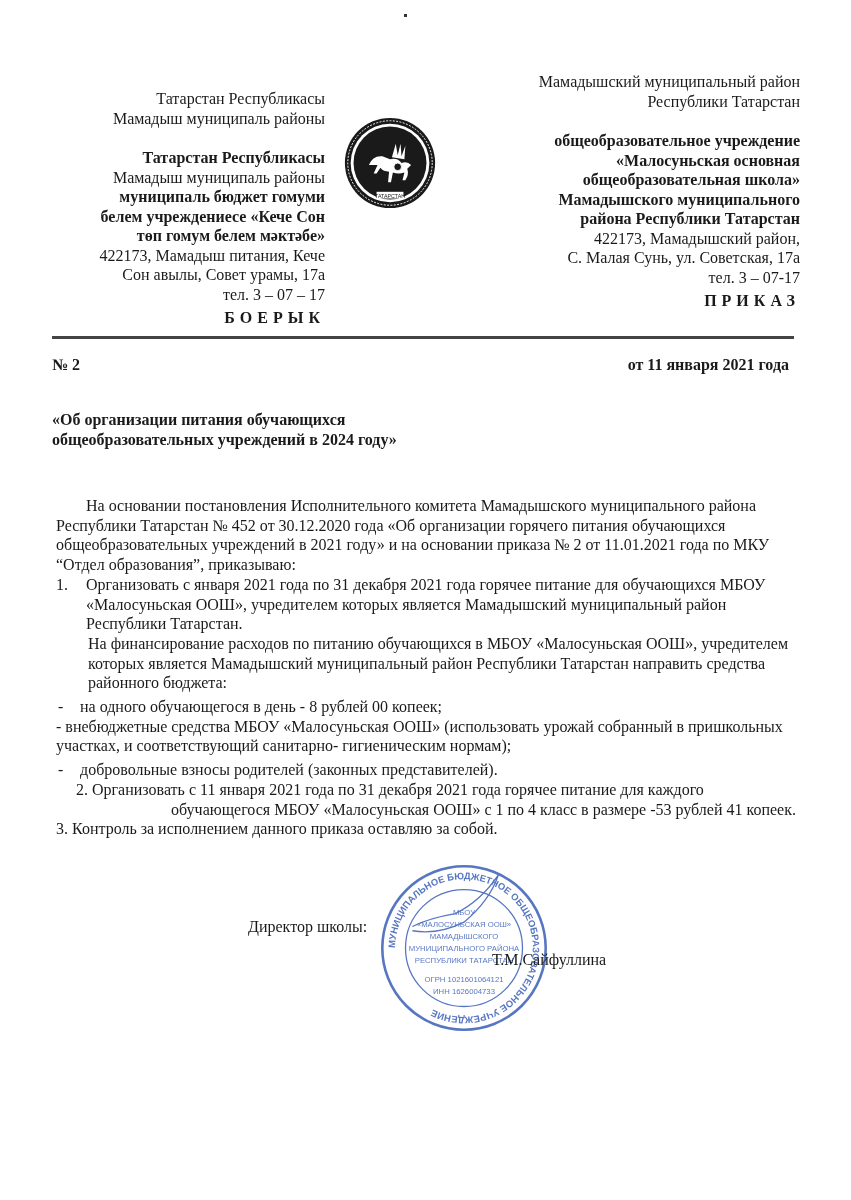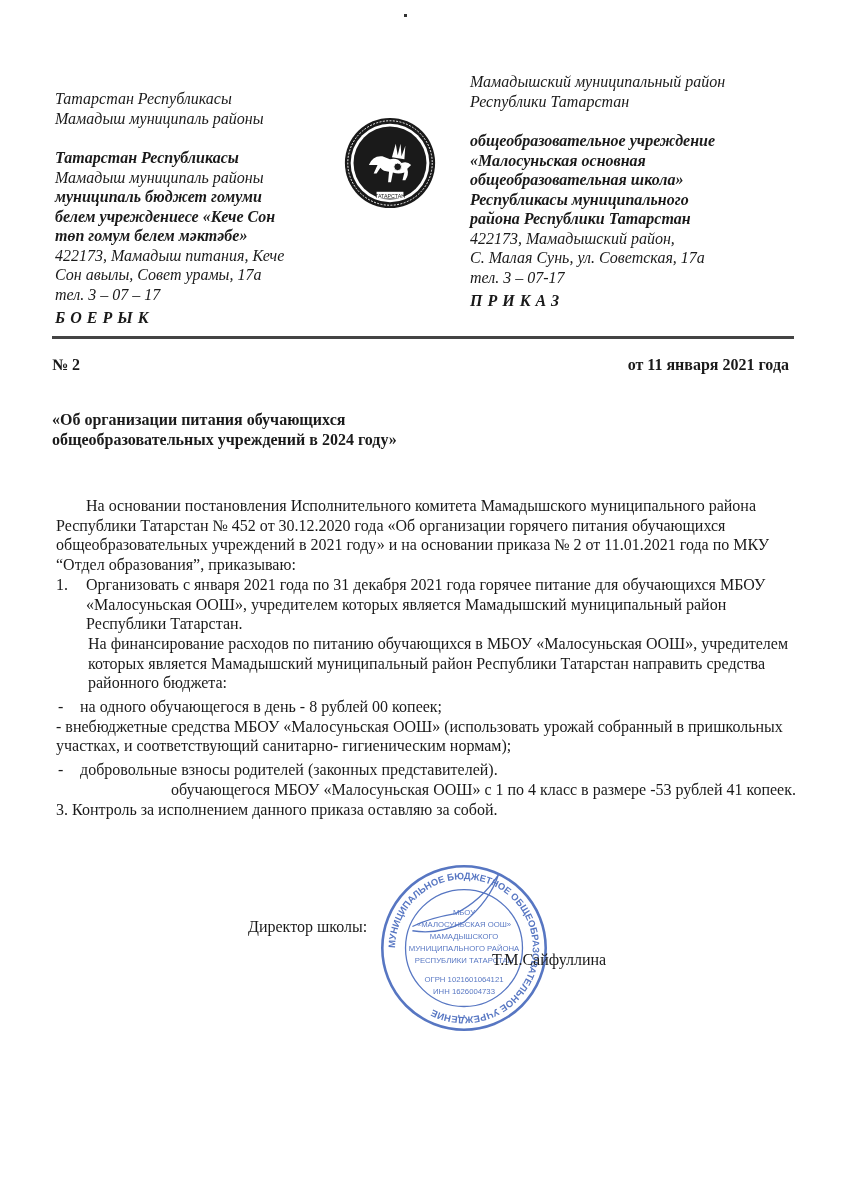--- a/index.html
+++ b/index.html
@@ -2,21 +2,21 @@
 <html><head>
 <meta charset="utf-8">
 <style>
   html, body { margin: 0; padding: 0; background: #ffffff; }
   body {
     width: 851px; height: 1200px; position: relative; overflow: hidden;
     font-family: "Liberation Serif", serif; color: #1a1a1a;
   }
   .dot-mark { position: absolute; left: 404px; top: 14px; width: 3px; height: 3px; background: #333; }
 
-  .hdr-col { position: absolute; text-align: left; font-size: 16px; line-height: 19.5px; font-style: italic; }
+  .hdr-col { position: absolute; text-align: right; font-size: 16px; line-height: 19.5px; }
   .hdr-left { left: 55px; width: 270px; top: 89px; }
   .hdr-right { left: 470px; width: 330px; top: 72px; }
   .hdr-col .b { font-weight: bold; }
   .hdr-col .gap { height: 20px; }
   .doc-kind { font-weight: bold; letter-spacing: 5px; font-size: 16px; margin-top: 4px; }
 
   .emblem { position: absolute; left: 342px; top: 115px; width: 96px; height: 96px; }
 
   .rule { position: absolute; left: 52px; top: 336px; width: 742px; height: 3px; background: #444; }
 
@@ -76,21 +76,21 @@
   <text x="50" y="86" font-size="5.5" text-anchor="middle" fill="#1a1a1a" font-family="Liberation Sans, sans-serif">ТАТАРСТАН</text>
 </svg>
 
 <div class="hdr-col hdr-right">
   <div>Мамадышский муниципальный район</div>
   <div>Республики Татарстан</div>
   <div class="gap"></div>
   <div class="b">общеобразовательное учреждение</div>
   <div class="b">«Малосуньская основная</div>
   <div class="b">общеобразовательная школа»</div>
-  <div class="b">Республикасы муниципального</div>
+  <div class="b">Мамадышского муниципального</div>
   <div class="b">района Республики Татарстан</div>
   <div>422173, Мамадышский район,</div>
   <div>С. Малая Сунь,  ул. Советская, 17а</div>
   <div>тел. 3 – 07-17</div>
   <div class="doc-kind">ПРИКАЗ</div>
 </div>
 
 <div class="rule"></div>
 
 <div class="order-no">№ 2</div>
@@ -107,20 +107,21 @@
   <p class="sub">На финансирование расходов по питанию обучающихся в МБОУ «Малосуньская ООШ», учредителем которых является Мамадышский муниципальный район Республики Татарстан направить средства районного бюджета:</p>
   <div class="dash-line">
     <span class="d">-</span>
     <span>на одного обучающегося в день - 8 рублей 00 копеек;</span>
   </div>
   <p class="plain">- внебюджетные средства МБОУ «Малосуньская ООШ» (использовать урожай собранный в пришкольных участках, и соответствующий санитарно- гигиеническим нормам);</p>
   <div class="dash-line">
     <span class="d">-</span>
     <span>добровольные взносы родителей (законных представителей).</span>
   </div>
+  <p class="p2">2. Организовать с 11 января 2021 года по 31 декабря 2021 года горячее питание для каждого</p>
   <p class="p2b">обучающегося МБОУ «Малосуньская ООШ»  с 1  по 4 класс в размере -53 рублей 41 копеек.</p>
   <p class="p3">3. Контроль за исполнением данного приказа оставляю за собой.</p>
 </div>
 
 <svg class="stamp" viewBox="0 0 200 200">
   <defs>
     <path id="ringPath" d="M100,100 m-80,0 a80,80 0 1,1 160,0 a80,80 0 1,1 -160,0"></path>
   </defs>
   <circle cx="100" cy="100" r="95" fill="none" stroke="#3a5fb8" stroke-width="3"></circle>
   <circle cx="100" cy="100" r="68" fill="none" stroke="#3a5fb8" stroke-width="1.5"></circle>

